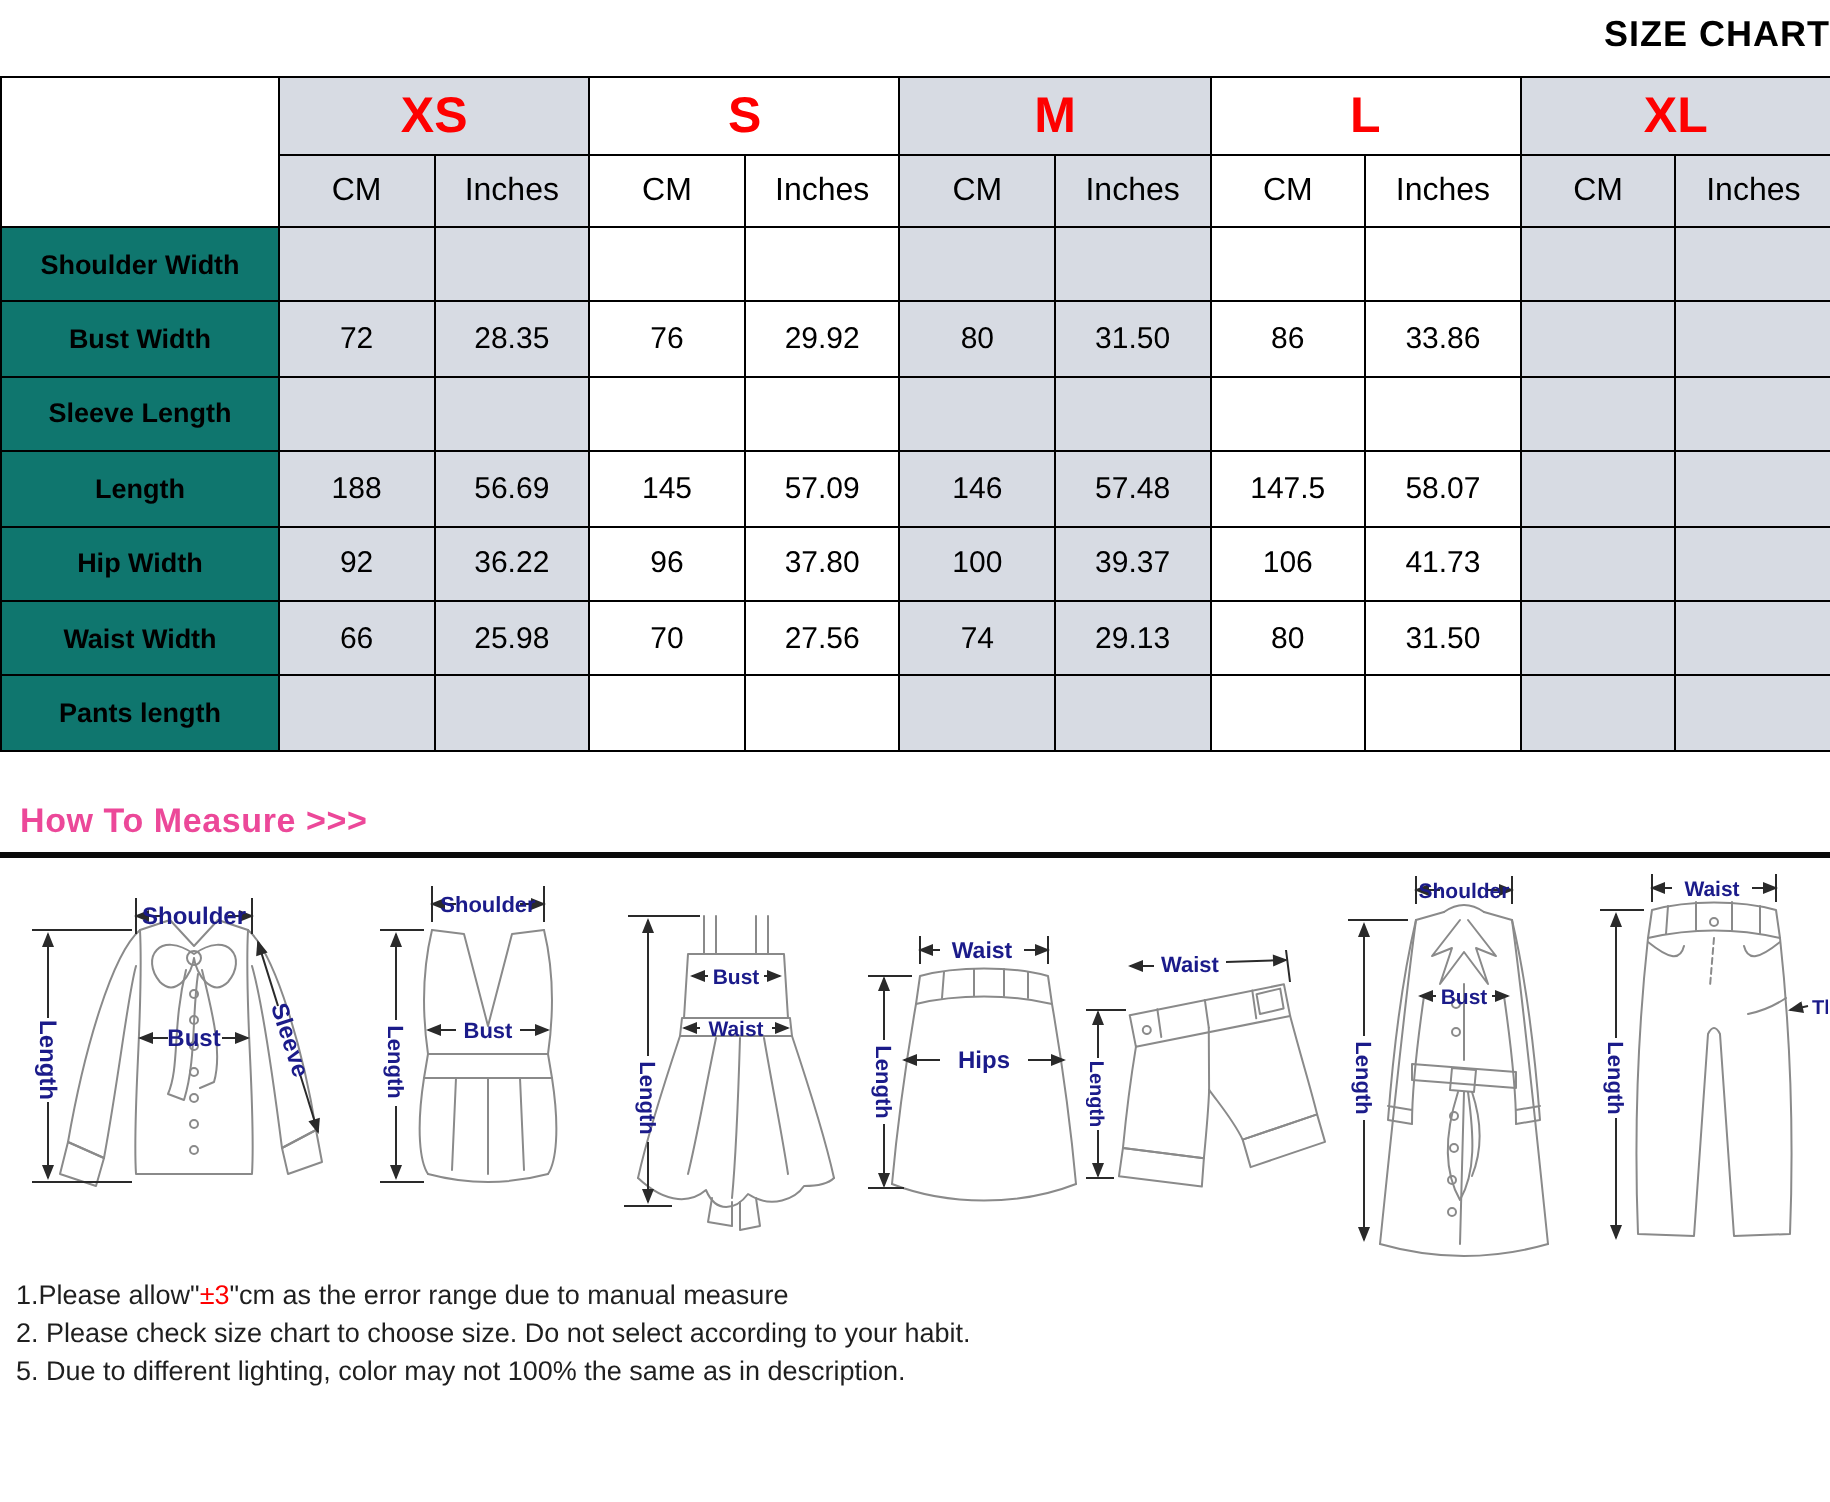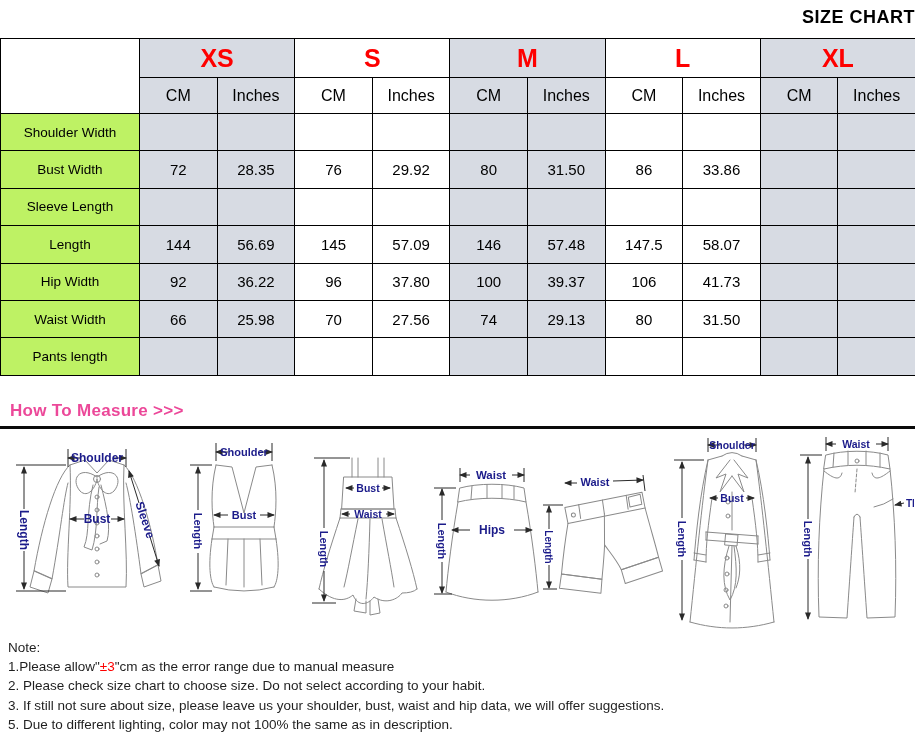--- a/index.html
+++ b/index.html
@@ -11,21 +11,21 @@
               font-size:18px;font-weight:bold;letter-spacing:.5px;}
 
   
   table.size-chart{border-collapse:collapse;table-layout:fixed;width:915px;}
   table.size-chart th,table.size-chart td{border:1px solid #000;text-align:center;
               vertical-align:middle;padding:0;overflow:hidden;}
   tr.size-row th{height:38px;}
   th.size-th{font-size:25px;font-weight:bold;color:#fe0000;}
   tr.unit-row th{height:35px;font-size:16px;font-weight:normal;}
   tbody th,tbody td{height:36.4px;}
-  th.row-label{font-size:13.5px;font-weight:normal;background:#bef264;}
+  th.row-label{font-size:13.5px;font-weight:bold;background:#0f766e;}
   td.val{font-size:15px;}
   .shade{background:#d7dbe3;}
   th.corner{background:#fff;}
 
   
   .htm-heading{margin:25px 0 0 10px;height:21px;font-size:17px;font-weight:bold;
                color:#ec4899;letter-spacing:.3px;}
   .black-rule{margin-top:4px;height:3px;background:#0a0a0a;width:915px;}
 
   
@@ -115,21 +115,21 @@
         <td class="val"></td>
         <td class="val shade"></td>
         <td class="val shade"></td>
         <td class="val"></td>
         <td class="val"></td>
         <td class="val shade"></td>
         <td class="val shade"></td>
       </tr>
       <tr>
         <th class="row-label">Length</th>
-        <td class="val shade">144</td>
+        <td class="val shade">188</td>
         <td class="val shade">56.69</td>
         <td class="val">145</td>
         <td class="val">57.09</td>
         <td class="val shade">146</td>
         <td class="val shade">57.48</td>
         <td class="val">147.5</td>
         <td class="val">58.07</td>
         <td class="val shade"></td>
         <td class="val shade"></td>
       </tr>
@@ -365,18 +365,16 @@
       <line class="ml" x1="10" y1="22" x2="10" y2="84" marker-start="url(#ms)"></line>
       <line class="ml" x1="10" y1="124" x2="10" y2="184" marker-end="url(#me)"></line>
       <text class="mlabel" transform="rotate(90 10 104)" x="10" y="108" text-anchor="middle" font-size="11">Length</text>
       <line class="ml" x1="97" y1="70" x2="106" y2="68" marker-start="url(#ms)"></line>
       <text class="mlabel" x="108" y="72" text-anchor="start" font-size="10">Thigh</text>
     </svg>
   </div>
 </div>
 
 <div id="notes">
-  <div>Note:</div>
   <div><span>1.Please allow"</span><span class="note-red">±3</span><span>"cm as the error range due to manual measure</span></div>
   <div>2. Please check size chart to choose size. Do not select according to your habit.</div>
-  <div>3. If still not sure about size, please leave us your shoulder, bust, waist and hip data, we will offer suggestions.</div>
   <div>5. Due to different lighting, color may not 100% the same as in description.</div>
 </div>
 
 </body></html>

